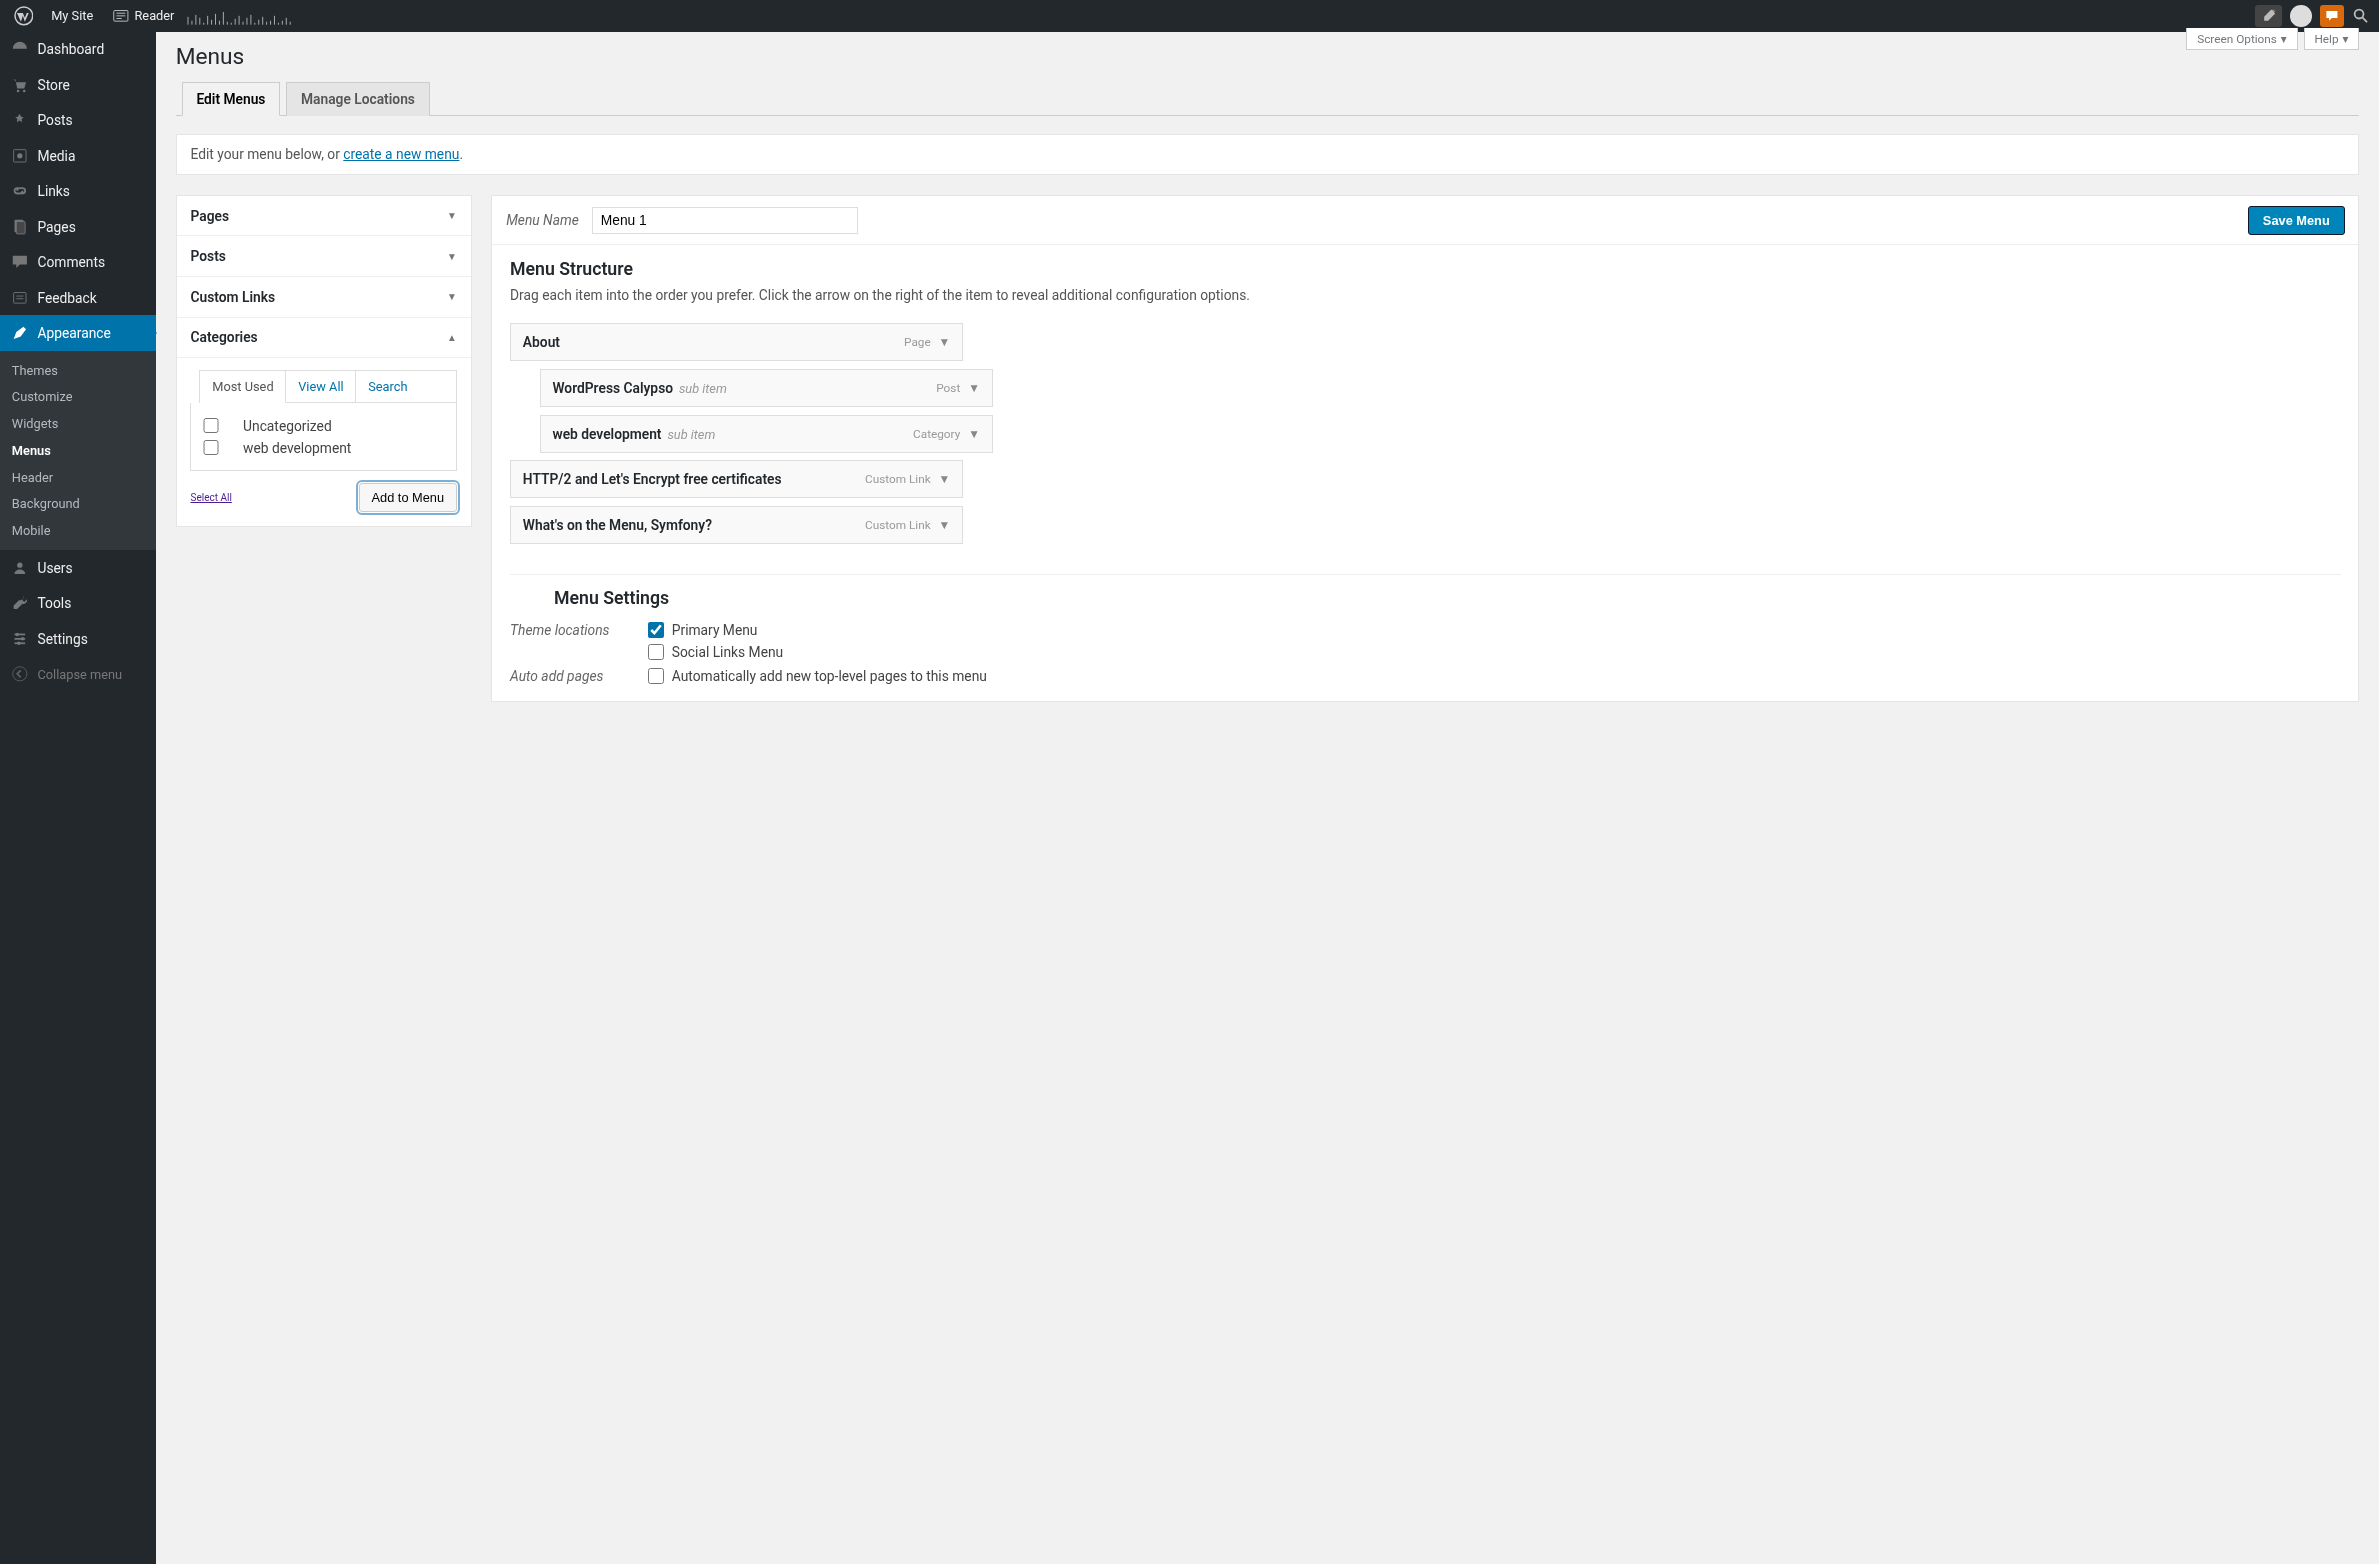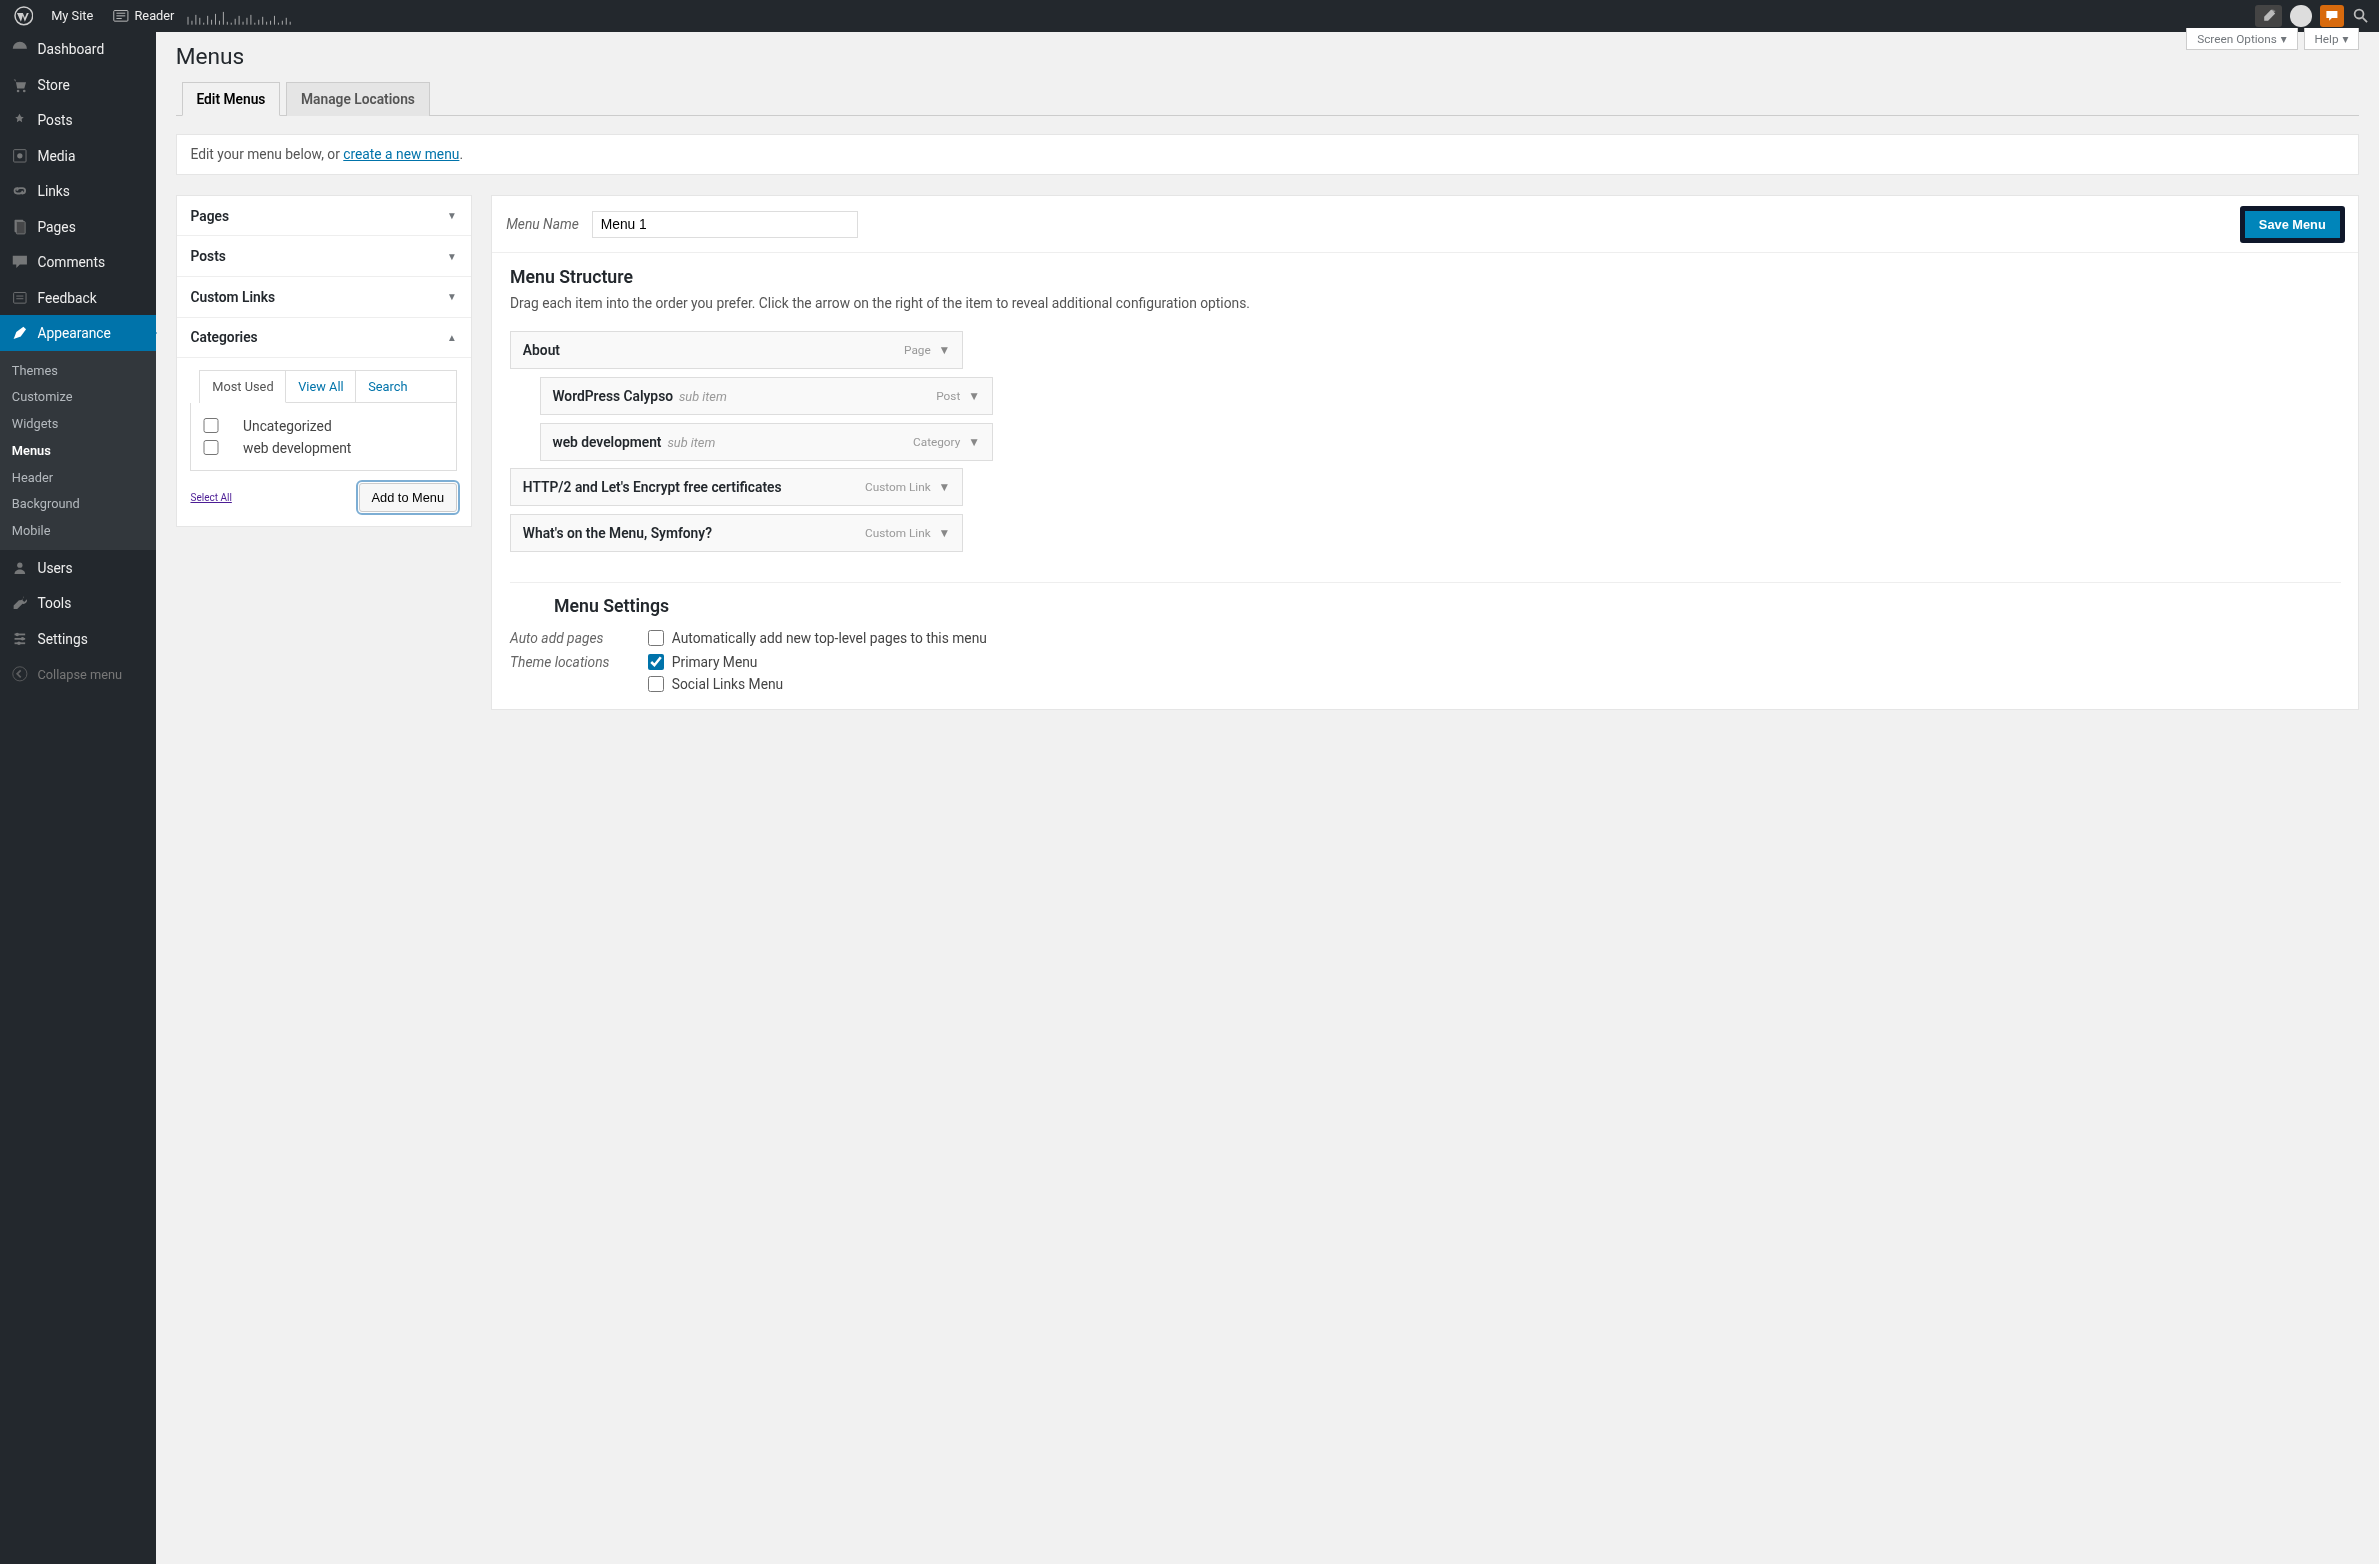--- a/index.html
+++ b/index.html
@@ -61,21 +61,21 @@
 .mb-check input { width:15.8px; height:15.8px; }
 .mb-actions { display:flex; justify-content:space-between; align-items:center; margin-top:11.8px; }
 .mb-actions a { color:#4c1d95; font-size:10px; }
 .mb-actions button { background:#f7f7f7; border:1px solid #ccc; padding:5.9px 11.8px; border-radius:3px; cursor:pointer; font-size:12.8px; outline:2px solid #7daed4; outline-offset:1px; }
 
 
 .menu-edit { flex:1; background:#fff; border:1px solid #e5e5e5; }
 .menu-header { border-bottom:1px solid #eee; padding: 9.9px 13.8px; display:flex; justify-content:space-between; align-items:center; }
 .menu-header label { font-style:italic; color:#666; margin-right:9.9px; font-size:13.8px; }
 .menu-header input[type=text] { border:1px solid #ddd; padding:4.9px 7.9px; font-size:13.8px; width:266px; }
-.btn-primary { background:#0085ba; border:5px solid #0f172a; color:#fff; padding:5.9px 13.8px; border-radius:3px; cursor:pointer; font-size:12.8px; font-weight:600; }
+.btn-primary { background:#0085ba; border:1px solid #0f172a; color:#fff; padding:5.9px 13.8px; border-radius:3px; cursor:pointer; font-size:12.8px; font-weight:600; }
 
 .menu-body { padding: 13.8px 17.7px; }
 .menu-body h3 { font-size:17.7px; font-weight:600; color:#23282d; margin-bottom:5.9px; }
 .menu-body p { font-size:13.8px; color:#555; margin-bottom:17.7px; line-height:1.5; }
 
 .menu-item { border:1px solid #ddd; background:#f9f9f9; margin-bottom:7.9px; max-width:453px; }
 .menu-item.depth-1 { margin-left:29.6px; }
 .mi-head { display:flex; justify-content:space-between; align-items:center; padding:9.9px 11.8px; cursor:move; }
 .mi-title { font-weight:600; font-size:13.8px; color:#23282d; }
 .mi-sub { font-style:italic; color:#999; font-weight:400; margin-left:5.9px; font-size:12.8px; }
@@ -415,40 +415,40 @@
                 <div class="mi-head">
                   <span class="mi-title">What's on the Menu, Symfony?</span>
                   <span class="mi-type">Custom Link <span class="mi-toggle">▼</span></span>
                 </div>
               </div>
             </div>
 
           <div class="menu-settings">
             <h3>Menu Settings</h3>
             <div class="ms-row">
-              <div class="ms-label">Auto add pages</div>
-              <div class="ms-opts">
-                <label class="ms-opt">
-                    <input type="checkbox" style="">
-                    <span>Automatically add new top-level pages to this menu</span>
-                  </label>
-              </div>
-            </div>
-            <div class="ms-row">
               <div class="ms-label">Theme locations</div>
               <div class="ms-opts" id="loc-opts">
                   <label class="ms-opt">
                     <input type="checkbox" checked="" style="">
                     <span>Primary Menu</span>
                   </label>
                   <label class="ms-opt">
                     <input type="checkbox" style="">
                     <span>Social Links Menu</span>
                   </label>
                 </div>
             </div>
+            <div class="ms-row">
+              <div class="ms-label">Auto add pages</div>
+              <div class="ms-opts">
+                <label class="ms-opt">
+                    <input type="checkbox" style="">
+                    <span>Automatically add new top-level pages to this menu</span>
+                  </label>
+              </div>
+            </div>
           </div>
         </div>
       </div>
     </div>
   </div>
 </div>
 
 
 </body></html>

